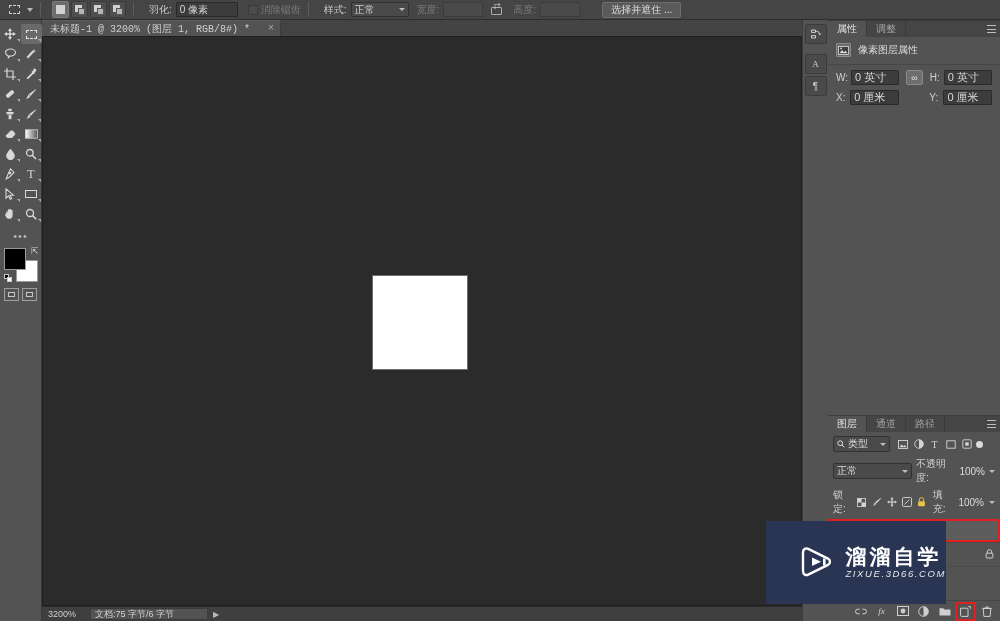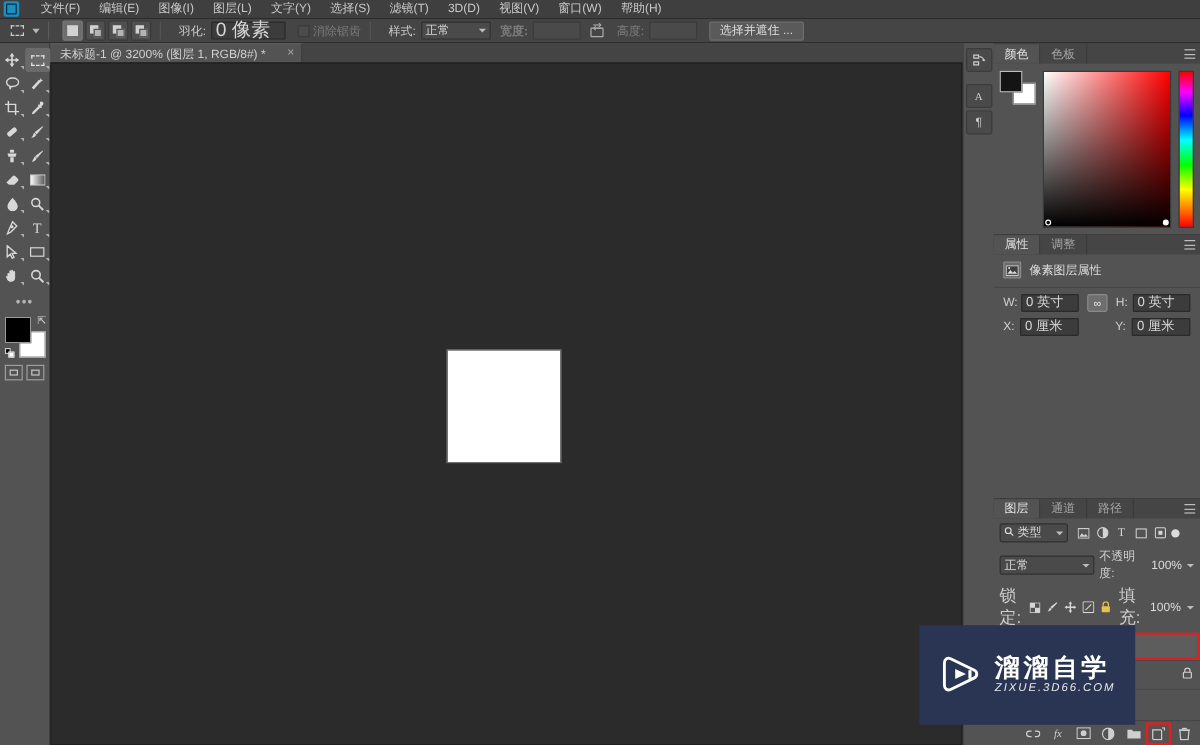--- a/index.html
+++ b/index.html
@@ -56,35 +56,35 @@
   }
   .opt-btn.active { background:#6d6d6d; border-color:#787878; }
   .sq-solid { width:9px;height:9px;background:#d2d2d2; }
   .sq-two { position:relative; width:10px;height:10px; }
   .sq-two i { position:absolute; width:7px;height:7px;background:#d0d0d0; display:block; }
   .sq-two i:first-child{ left:0; top:0; }
   .sq-two i:last-child{ left:3px; top:3px; background:#b4b4b4; border:1px solid #555; }
   .opt-label { font-size:10px; color:#c9c9c9; margin:0 4px 0 8px; white-space:nowrap; }
   .opt-field {
     background:#3c3c3c; border:1px solid #292929; height:15px; line-height:13px;
-    color:#d6d6d6; font-size:16px; padding:0 3px; border-radius:1px;
+    color:#d6d6d6; font-size:10px; padding:0 3px; border-radius:1px;
   }
   .opt-field.w62 { width:62px; }
   .opt-field.w40 { width:40px; }
   .opt-field.disabled { background:#4a4a4a; border-color:#3b3b3b; color:#7d7d7d; }
   .opt-select {
     background:#4a4a4a; border:1px solid #313131; height:15px; line-height:13px;
     width:58px; color:#d6d6d6; font-size:10px; padding:0 3px; display:flex;
     align-items:center; justify-content:space-between; border-radius:1px;
   }
   .chk-disabled { display:flex; align-items:center; gap:3px; color:#7a7a7a; font-size:10px; }
   .chkbox { width:10px;height:10px;background:#4b4b4b;border:1px solid #3a3a3a; }
   .opt-pushbtn {
     height:16px; background:#5a5a5a; border:1px solid #6e6e6e; border-radius:2px;
-    color:#dedede; font-size:10px; padding:0 8px; line-height:14px; margin-left:10px;
+    color:#dedede; font-size:10px; padding:0 8px; line-height:14px; margin-left:22px;
   }
   .swap-ico { width:14px;height:12px; position:relative; margin-left:8px; opacity:.75;}
   .swap-ico::before{content:"";position:absolute;left:0;top:3px;width:9px;height:6px;border:1px solid #cfcfcf;border-radius:1px;}
   .swap-ico::after{content:"⇄";position:absolute;left:2px;top:-3px;font-size:9px;color:#d3d3d3;}
 
   
   .body-row { flex:1 1 auto; display:flex; min-height:0; }
 
   
   .toolbox {
@@ -114,21 +114,21 @@
   .mode-row { display:flex; gap:3px; margin-top:2px; }
   .mode-btn { width:15px;height:13px;border:1px solid #9e9e9e; display:flex;align-items:center;justify-content:center; }
   .mode-btn i { width:7px;height:5px;border:1px solid #c6c6c6; }
 
   
   .docarea { flex:1 1 auto; display:flex; flex-direction:column; min-width:0; background:#535353; }
   .tabstrip { height:16px; background:#444; display:flex; align-items:flex-end; flex:0 0 16px; }
   .doctab {
     height:16px; background:#535353; color:#cfcfcf; font-size:10px;
     display:flex; align-items:center; padding:0 6px 0 8px; gap:18px;
-    border-right:1px solid #3b3b3b; border-top:1px solid #5d5d5d;
+    border-right:1px solid #3b3b3b; border-top:1px solid #5d5d5d;font-family:Liberation Mono, monospace;
   }
   .tab-x { font-size:10px; color:#a8a8a8; }
   .canvaswrap {
     flex:1 1 auto; background:#2b2b2b; position:relative; overflow:hidden;
     border:1px solid #1f1f1f; margin:0; min-height:0;
   }
   .art {
     position:absolute; left:330px; top:239px; width:94px; height:93px;
     background:#ffffff; outline:1px solid #6f6f6f;
   }
@@ -236,21 +236,21 @@
     background:#4a4a4a;border:1px solid #313131;height:16px;width:88px;border-radius:2px;
     display:flex;align-items:center;justify-content:space-between;padding:0 3px;
     color:#dcdcdc;font-size:10px;
   }
   .op-lab { font-size:10px; color:#cfcfcf; }
   .op-val {
     font-size:10px;color:#dcdcdc;min-width:27px;text-align:right;
   }
   .tiny-caret { width:0;height:0;border-left:3px solid transparent;border-right:3px solid transparent;border-top:3px solid #bdbdbd; }
   .lock-row { display:flex; align-items:center; padding:1px 5px 3px 5px; gap:5px; }
-  .lock-lab { font-size:14px; color:#cfcfcf; }
+  .lock-lab { font-size:10px; color:#cfcfcf; }
   .lock-ico { width:11px;height:11px;display:flex;align-items:center;justify-content:center;color:#d6d6d6;font-size:10px; }
   .layer-list { flex:1 1 auto; overflow:hidden; }
   .layer-row {
     height:24px; display:flex; align-items:center; gap:5px; padding:0 6px 0 4px;
     border-bottom:1px solid #4a4a4a; position:relative;
   }
   .layer-row.selected { background:#5d5d5d; }
   .eye { width:12px; flex:0 0 12px; display:flex; align-items:center; justify-content:center; color:#d9d9d9; font-size:9px;}
   .thumb {
     width:22px;height:22px; flex:0 0 22px; border:1px solid #262626;
@@ -272,46 +272,32 @@
   }
   .fbtn { width:13px;height:13px;display:flex;align-items:center;justify-content:center;color:#cfcfcf;font-size:10px;position:relative; }
   .fbtn.hl::after {
     content:""; position:absolute; left:-4px; top:-3px; right:-4px; bottom:-3px;
     border:2px solid #e02020;
   }
 
   
   .watermark {
     position:absolute; left:766px; top:521px; width:180px; height:83px;
-    background:#2a3553; display:flex; align-items:center; gap:9px; padding-left:14px; z-index:50;
+    background:#2a3553; display:flex; align-items:center; gap:9px; padding-left:14px; z-index:50;justify-content:flex-end;
   }
   .wm-logo { width:40px; height:40px; flex:0 0 40px; position:relative; }
   .wm-text { display:flex; flex-direction:column; gap:2px; }
   .wm-cn { font-size:21px; color:#fff; letter-spacing:3px; font-weight:bold; line-height:1; }
   .wm-en { font-size:9.5px; color:#e8e8e8; letter-spacing:1.6px; line-height:1;font-style:italic; }
 </style>
 </head>
 <body>
 
 <div class="app">
 
-  <div class="menubar">
-    <div class="ps-logo"></div>
-    <div class="menu-item">文件(F)</div>
-    <div class="menu-item">编辑(E)</div>
-    <div class="menu-item">图像(I)</div>
-    <div class="menu-item">图层(L)</div>
-    <div class="menu-item">文字(Y)</div>
-    <div class="menu-item">选择(S)</div>
-    <div class="menu-item">滤镜(T)</div>
-    <div class="menu-item">3D(D)</div>
-    <div class="menu-item">视图(V)</div>
-    <div class="menu-item">窗口(W)</div>
-    <div class="menu-item">帮助(H)</div>
-  </div>
 
   <div class="optionsbar">
     <div class="opt-tool">
       <div class="marquee-glyph"></div>
     </div>
     <div class="caret-dn"></div>
     <div class="vsep"></div>
 
     <div class="opt-btn-group">
       <div class="opt-btn active">
@@ -346,21 +332,21 @@
       <span>消除锯齿</span>
     </div>
 
     <div class="vsep"></div>
     <span class="opt-label">样式:</span>
     <div class="opt-select">
       <span>正常</span>
       <span class="tiny-caret"></span>
     </div>
 
-    <span class="opt-label" style="color:#7d7d7d;font-weight:bold;">宽度:</span>
+    <span class="opt-label" style="color:#7d7d7d;">宽度:</span>
     <div class="opt-field w40 disabled"></div>
     <div class="swap-ico"></div>
     <span class="opt-label" style="color:#7d7d7d;">高度:</span>
     <div class="opt-field w40 disabled"></div>
 
     <div class="opt-pushbtn">选择并遮住 ...</div>
   </div>
 
   <div class="body-row">
 
@@ -502,20 +488,25 @@
     <div class="docarea">
       <div class="tabstrip">
         <div class="doctab">
           <span>未标题-1 @ 3200% (图层 1, RGB/8#) *</span>
           <span class="tab-x">×</span>
         </div>
       </div>
       <div class="canvaswrap">
         <div class="art"></div>
       </div>
+      <div class="statusbar">
+        <span class="zoomfield">3200%</span>
+        <span class="docinfo">文档:75 字节/6 字节</span>
+        <span class="arrow-r">▶</span>
+      </div>
     </div>
 
     <div class="minidock">
       <div class="minibtn">
         <svg width="12" height="12" viewBox="0 0 12 12">
             <path d="M1.5 2 h4 v2.4 h-4z" fill="none" stroke="#cfcfcf" stroke-width="1"></path>
             <path d="M6.2 3.2 c2.5 0 3.6 2 3.6 3.6 M9.8 6.8 l1-1.2 M9.8 6.8 L8.8 5.6" stroke="#cfcfcf" stroke-width="1" fill="none"></path>
             <path d="M1.5 7.6 h4 v2.4 h-4z" fill="none" stroke="#cfcfcf" stroke-width="1"></path>
           </svg>
       </div>
@@ -523,42 +514,20 @@
       <div class="minibtn">
         <span style="font-size:9px;font-family:'Liberation Serif',serif;">A</span>
       </div>
       <div class="minibtn">
         <span style="font-size:10px;">¶</span>
       </div>
     </div>
 
     <div class="rightcol">
 
-      <div class="panel">
-        <div class="paneltabs">
-          <div class="ptab active">颜色</div>
-          <div class="ptab">色板</div>
-          <div class="pmenu">
-              <i></i>
-              <i></i>
-              <i></i>
-            </div>
-        </div>
-        <div class="colorbody">
-          <div class="ccsw">
-            <div class="b"></div>
-            <div class="f"></div>
-          </div>
-          <div class="ramp">
-            <div class="pick-tl"></div>
-            <div class="pick-br"></div>
-          </div>
-          <div class="huebar"></div>
-        </div>
-      </div>
 
       <div class="panel" style="flex:1 1 auto; min-height:0;">
         <div class="paneltabs">
           <div class="ptab active">属性</div>
           <div class="ptab">调整</div>
           <div class="pmenu">
               <i></i>
               <i></i>
               <i></i>
             </div>

